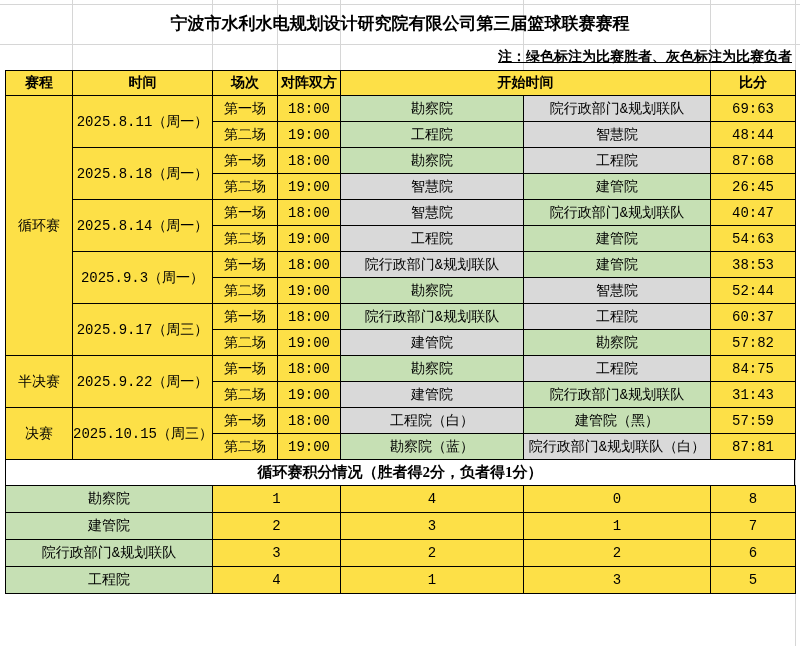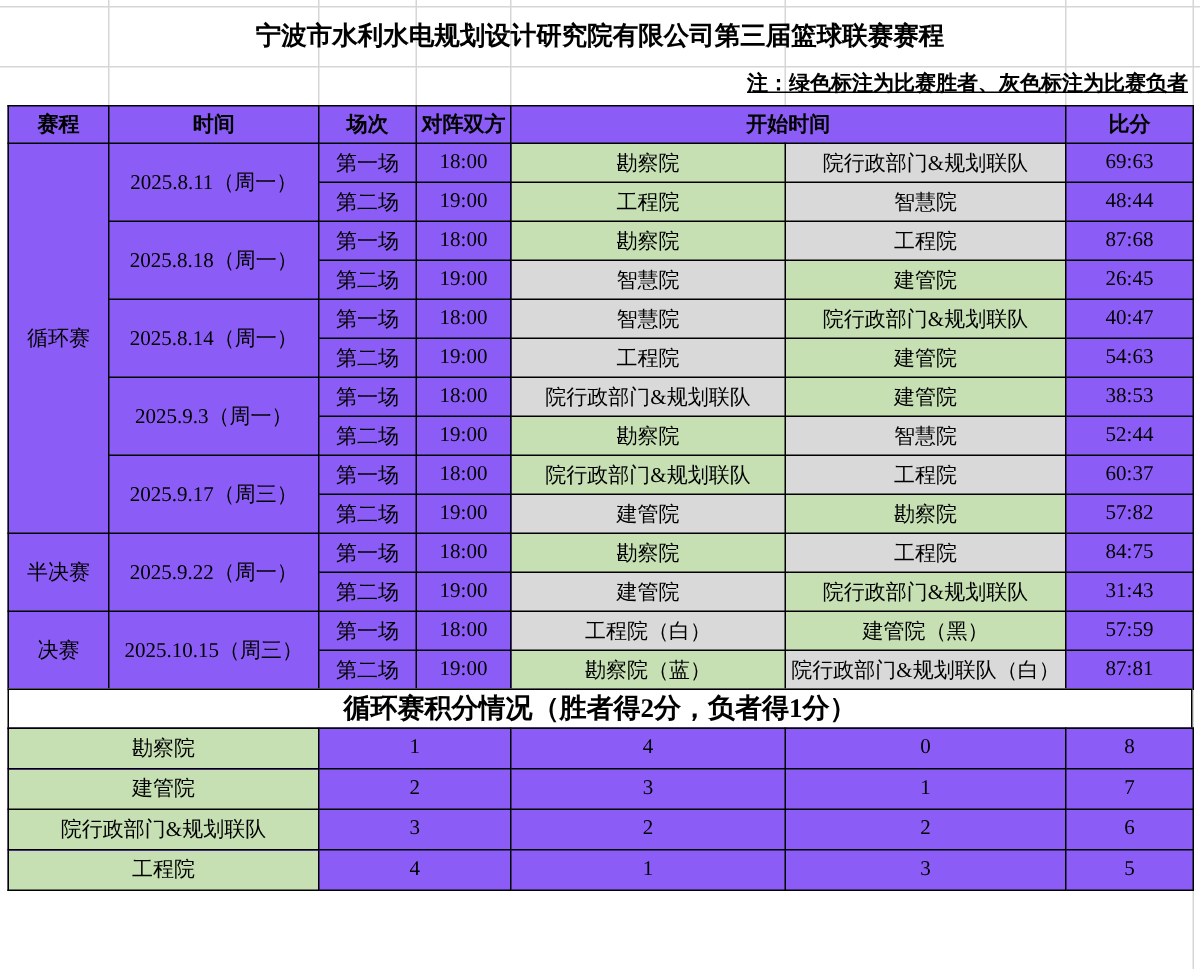--- a/index.html
+++ b/index.html
@@ -9,33 +9,33 @@
   }
   .gridline{position:absolute;background:#d6d6d6;}
   #title{
     position:absolute;left:5px;top:4px;width:790px;height:40px;line-height:40px;
     text-align:center;font-weight:bold;font-size:17px;white-space:nowrap;
   }
   #note{
     position:absolute;left:5px;top:44px;width:787px;height:26px;line-height:26px;
     text-align:right;font-weight:bold;font-size:14px;white-space:nowrap;text-decoration:underline;
   }
-  table{border-collapse:collapse;table-layout:fixed;position:absolute;left:5px;background:#8b5cf6;}
+  table{border-collapse:collapse;table-layout:fixed;position:absolute;left:5px;background:#fde047;font-family:Liberation Mono, monospace;}
   td,th{
     border:1px solid #000;text-align:center;vertical-align:middle;
     padding:0;overflow:hidden;white-space:nowrap;font-size:14px;
   }
   th{font-weight:bold;}
   #schedule{top:70px;width:790px;}
   #schedule th{height:24px;}
   #schedule td{height:25px;}
   #section-title{
     position:absolute;left:5px;top:459px;width:790px;height:27px;line-height:25px;
     box-sizing:border-box;border:1px solid #000;background:#fff;
-    text-align:center;font-weight:bold;font-size:18px;
+    text-align:center;font-weight:bold;font-size:15px;
   }
   #standings{top:485px;width:790px;}
   #standings th{height:25px;}
   #standings td{height:26px;}
   .win{background:var(--win,#c6e0b4);}
   .lose{background:var(--lose,#d9d9d9);}
 </style>
 </head>
 <body>
 

